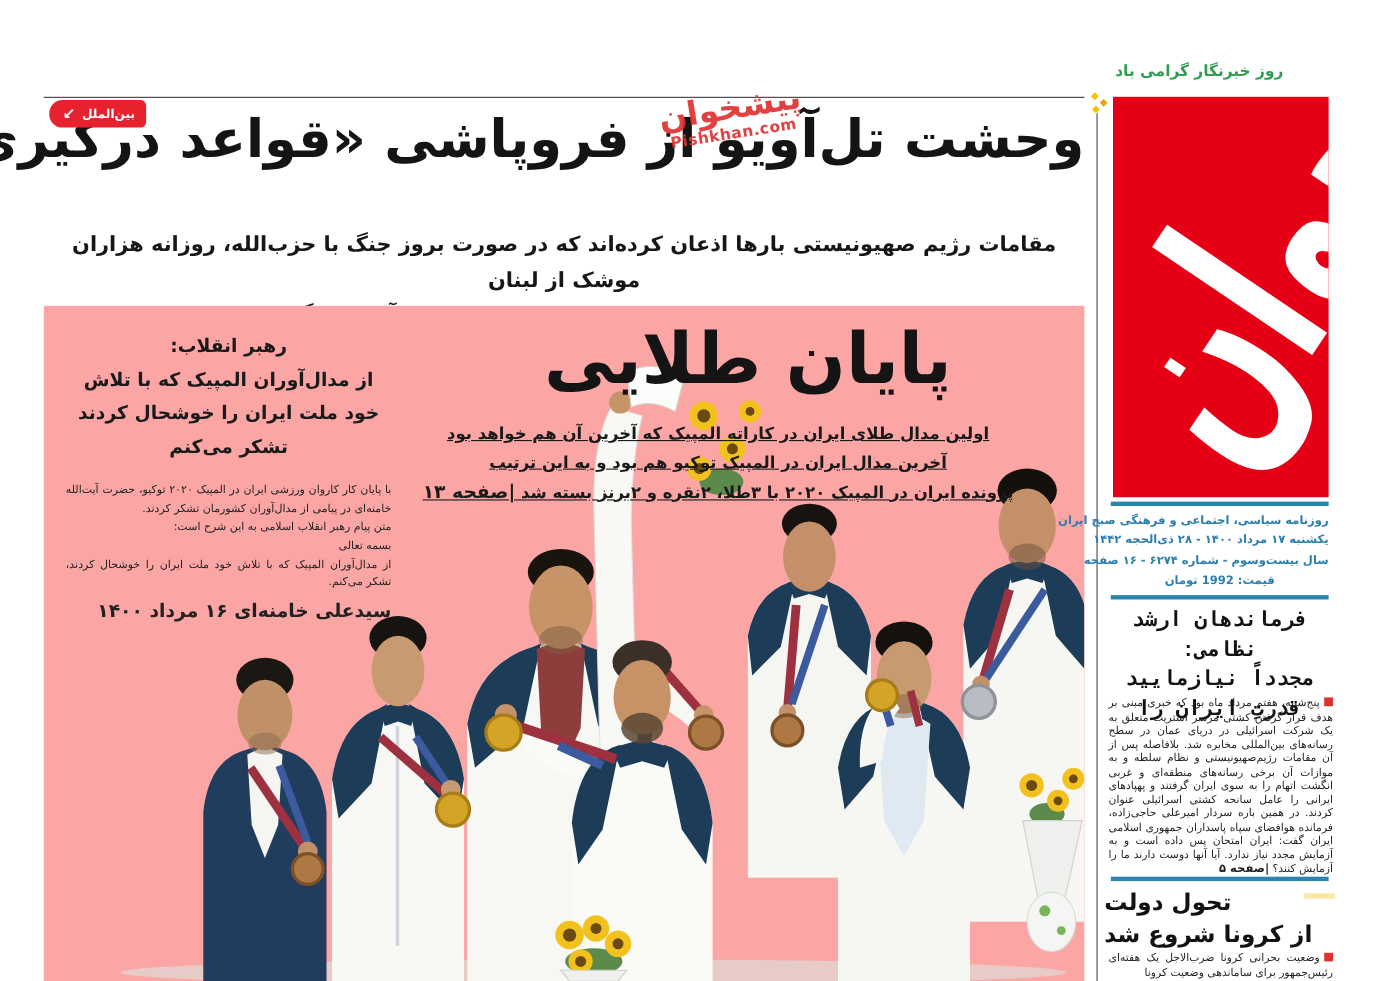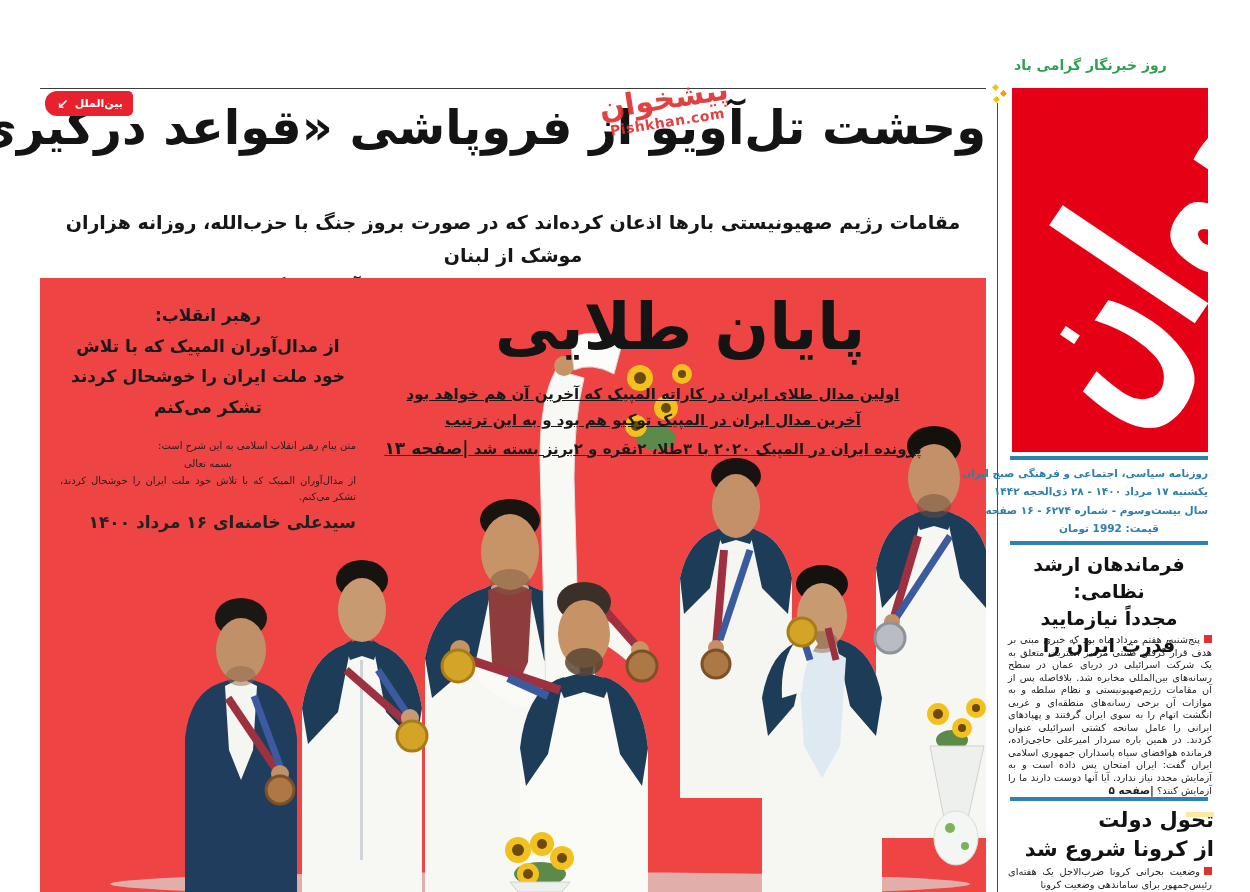--- a/index.html
+++ b/index.html
@@ -38,30 +38,30 @@
   #watermark .wm-script { font-size:30px; font-weight:bold; line-height:1.0; }
   #watermark .wm-domain { font-size:14px; font-weight:bold; letter-spacing:.5px; direction:ltr; }
 
   #lead-deck {
     left:40px; top:206px; width:946px; text-align:center;
     font-size:19px; font-weight:bold; line-height:1.72; color:#171717;
   }
   .pageref { font-size:17px; font-weight:bold; }
 
   
-  #photo-box { left:40px; top:278px; width:946px; height:614px; background:#ef4444; overflow:hidden; }
+  #photo-box { left:40px; top:278px; width:946px; height:614px; background:#fca5a5; overflow:hidden; }
   #collage { position:absolute; left:0; top:0; width:946px; height:614px; }
 
   #leader-message { position:absolute; right:630px; left:16px; top:22px; width:296px; z-index:3; }
   #leader-message .kicker, #leader-message .title {
     font-size:17px; font-weight:bold; text-align:center; line-height:1.8; color:#1a1a1a;
   }
   #leader-message .body { margin-top:16px; font-size:10px; line-height:1.62; text-align:justify; color:#222; }
   #leader-message .body p { margin-bottom:1px; }
-  #leader-message .center { text-align:center; }
+  #leader-message .center { text-align:right; }
   #leader-message .sig { margin-top:4px; font-size:17px; font-weight:bold; }
 
   #photo-title {
     position:absolute; left:400px; top:12px; width:480px; text-align:center;
     font-size:64px; font-weight:bold; white-space:nowrap; color:#141414; z-index:3;
   }
   #photo-deck {
     position:absolute; left:330px; top:104px; width:566px; text-align:center;
     font-size:15px; font-weight:bold; line-height:1.72; color:#1a1a1a; z-index:3;text-decoration:underline;
   }
@@ -76,26 +76,26 @@
     transform: rotate(-56deg) scale(1.05,1.75); transform-origin:center;
     white-space:nowrap;
   }
   .blue-rule { left:1010px; width:198px; height:4px; background:#2b84ad; }
   #rule-1 { top:456px; } #rule-2 { top:541px; } #rule-3 { top:797px; }
 
   #paper-info { left:1010px; top:464px; width:198px; text-align:center;
     color:#2b7fae; font-size:10.5px; font-weight:bold; line-height:1.75; white-space:nowrap; }
 
   #military-title { left:1004px; top:551px; width:210px; text-align:center;
-    font-size:19px; font-weight:bold; line-height:1.42; color:#121212; }
+    font-size:19px; font-weight:bold; line-height:1.42; color:#121212;font-family:Liberation Mono, monospace; }
   #military-body { left:1008px; top:634px; width:204px; font-size:9.8px; line-height:1.28;
     text-align:justify; color:#222; }
   .red-sq { display:inline-block; width:8px; height:8px; background:#e03131; margin-left:4px; }
 
-  #government-title { left:1004px; top:806px; width:210px; text-align:right;
+  #government-title { left:1004px; top:806px; width:210px; text-align:left;
     font-size:21px; font-weight:bold; line-height:1.38; color:#121212; }
   #government-body { left:1008px; top:866px; width:204px; height:24px; overflow:hidden;
     font-size:9.8px; line-height:1.3; text-align:justify; color:#222; }
 
   
   .reg-dot { position:absolute; width:5px; height:5px; background:#f5c400; transform:rotate(45deg); }
   #reg-a { left:993px; top:85px; } #reg-b { left:1001px; top:91px; background:#f0a000; }
   #reg-c { left:994px; top:97px; }
   #reg-strip { left:1186px; top:812px; width:28px; height:5px; background:#f5d65a; opacity:.55; }
 </style>
@@ -262,20 +262,21 @@
       <circle cx="488" cy="596" r="11" fill="#f2c11d"></circle>
         <circle cx="488" cy="596" r="5" fill="#6b4a12"></circle>
       <path d="M470,604 L530,604 L522,614 L478,614 Z" fill="#eef0ee" stroke="#cfd2cc"></path>
     </g>
   </svg>
 
   <div id="leader-message">
     <div class="kicker">رهبر انقلاب:</div>
     <div class="title">از مدال‌آوران المپیک که با تلاش خود ملت ایران را خوشحال کردند تشکر می‌کنم</div>
     <div class="body">
+      <p>با پایان کار کاروان ورزشی ایران در المپیک ۲۰۲۰ توکیو، حضرت آیت‌الله خامنه‌ای در پیامی از مدال‌آوران کشورمان تشکر کردند.</p>
       <p>متن پیام رهبر انقلاب اسلامی به این شرح است:</p>
       <p class="center">بسمه تعالی</p>
       <p>از مدال‌آوران المپیک که با تلاش خود ملت ایران را خوشحال کردند، تشکر می‌کنم.</p>
       <p class="sig">سیدعلی خامنه‌ای  ۱۶ مرداد ۱۴۰۰</p>
     </div>
   </div>
 
   <div id="photo-title">پایان طلایی</div>
   <div id="photo-deck">
     <div>اولین مدال طلای ایران در کاراته المپیک که آخرین آن هم خواهد بود</div>

